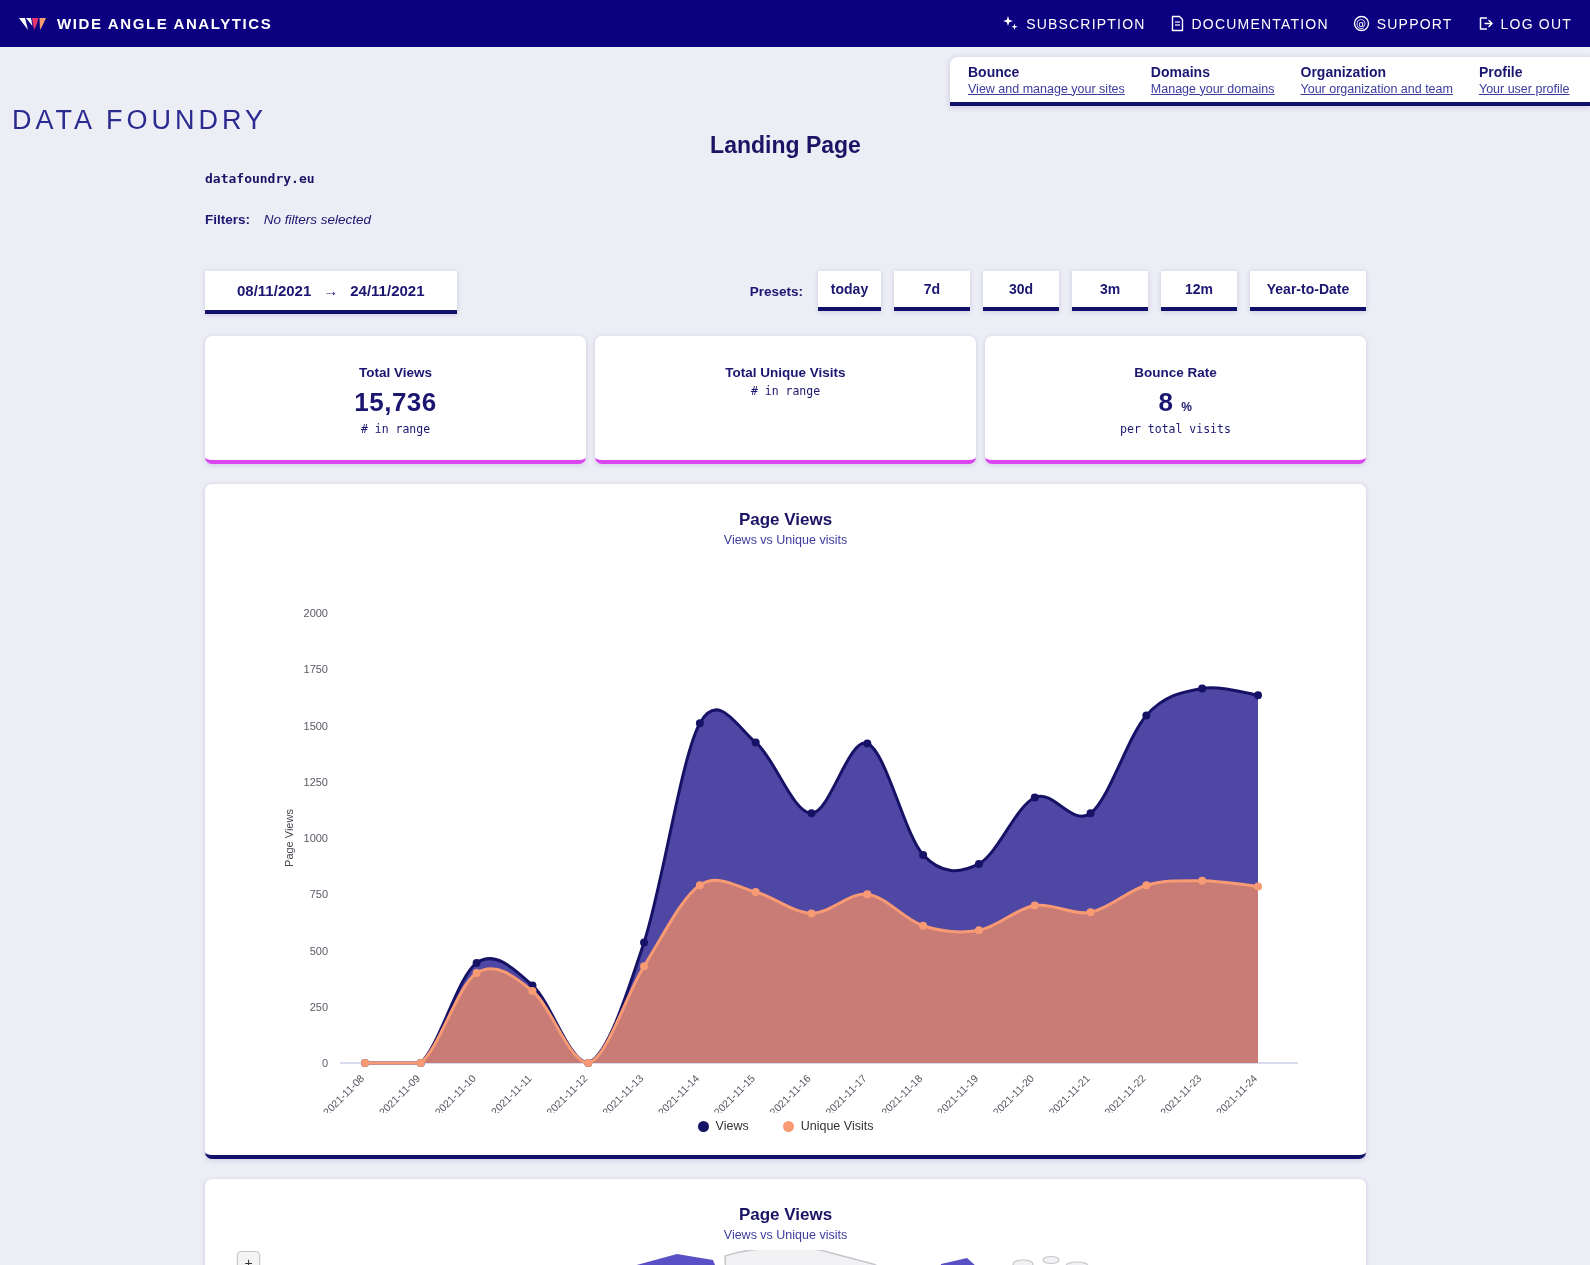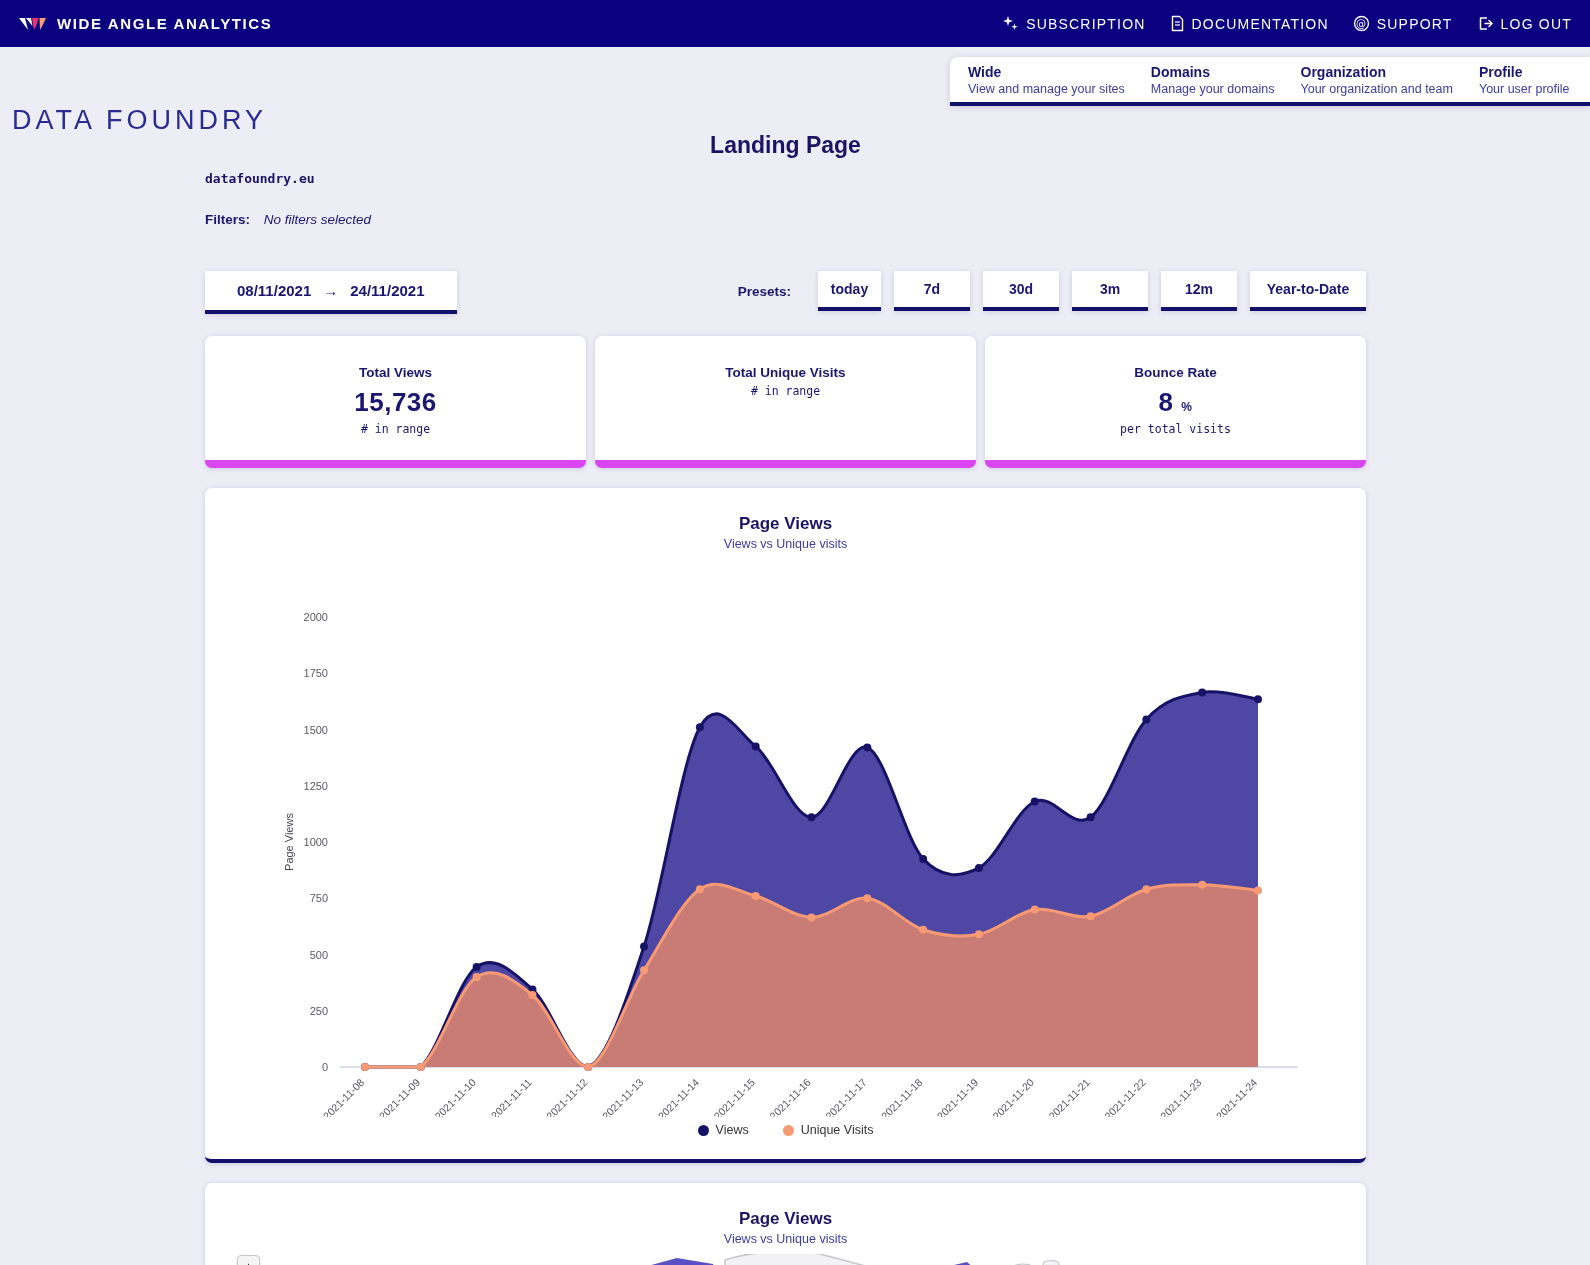--- a/index.html
+++ b/index.html
@@ -32,50 +32,50 @@
   }
   .appnav {
     position:absolute; right:0; top:10px; width:640px; height:49px;
     background:#fff; border-radius:8px 0 0 0;
     border-bottom:4px solid #11116b;
     box-shadow:0 1px 6px rgba(27,27,110,.18);
     display:flex; align-items:center; gap:26px; padding:0 30px 0 18px;
   }
   .appnav-item { cursor:pointer; white-space:nowrap; }
   .appnav-item .t { font-size:14px; font-weight:700; color:#1b1670; }
-  .appnav-item .s { font-size:12.5px; color:#3c3b9e; margin-top:2px; }
+  .appnav-item .s { font-size:12.5px; color:#3c3b9e; margin-top:2px;text-decoration:underline; }
 
   
   .main { width:1161px; margin-left:205px; }
   .page-title { text-align:center; font-size:23px; font-weight:700; color:#1b1464; margin-top:22px; }
   .page-domain { text-align:left; font-size:13px; font-weight:700; color:#1b1464; margin-top:12px; }
   .filters-row { margin-top:26px; font-size:13.5px; color:#1b1670; }
   .filters-label { font-weight:700; }
   .filters-value { font-style:italic; margin-left:10px; }
 
   
   .range-row { margin-top:44px; display:flex; align-items:flex-start; justify-content:space-between; }
   .card-btn {
     background:#fff; border:none; border-radius:0;
     border-bottom:4px solid #11116b;
     box-shadow:0 1px 5px rgba(27,27,110,.16);
     color:#1b1670; font-weight:700; cursor:pointer;
     font-family:"Liberation Sans", sans-serif;
   }
   .daterange { padding:11px 32px; font-size:15px; display:flex; gap:12px; align-items:center; }
   .presets { display:flex; align-items:center; gap:13px; }
-  .presets-label { font-size:13.5px; font-weight:700; margin-right:14px; }
+  .presets-label { font-size:13.5px; font-weight:700; margin-right:2px; }
   .preset { padding:10px 0; font-size:14px; text-align:center; }
   .preset.w1 { width:63px; } .preset.w2 { width:76px; } .preset.w3 { width:116px; }
 
   
   .stats-row { margin-top:22px; display:flex; gap:9px; }
   .stat-card {
     flex:1; background:#fff; border-radius:7px;
-    border-bottom:8px solid #d946ef;
+    border-bottom:4px solid #d946ef;
     box-shadow:0 1px 5px rgba(27,27,110,.16);
     text-align:center; padding:29px 0 24px;
   }
   .stat-title { font-size:13.5px; font-weight:700; }
   .stat-value { font-size:26px; font-weight:700; margin-top:7px; letter-spacing:.5px; }
   .stat-unit  { font-size:12px; font-weight:700; }
   .stat-caption { font-size:11.5px; margin-top:4px; }
 
   
   .panel {
@@ -153,21 +153,21 @@
       </span>
       <span>Log Out</span>
     </div>
   </div>
 </div>
 
 <div class="header-row">
   <div class="app-name">Data Foundry</div>
   <div class="appnav">
     <div class="appnav-item">
-      <div class="t">Wide</div>
+      <div class="t">Bounce</div>
       <div class="s">View and manage your sites</div>
     </div>
     <div class="appnav-item">
       <div class="t">Domains</div>
       <div class="s">Manage your domains</div>
     </div>
     <div class="appnav-item">
       <div class="t">Organization</div>
       <div class="s">Your organization and team</div>
     </div>

